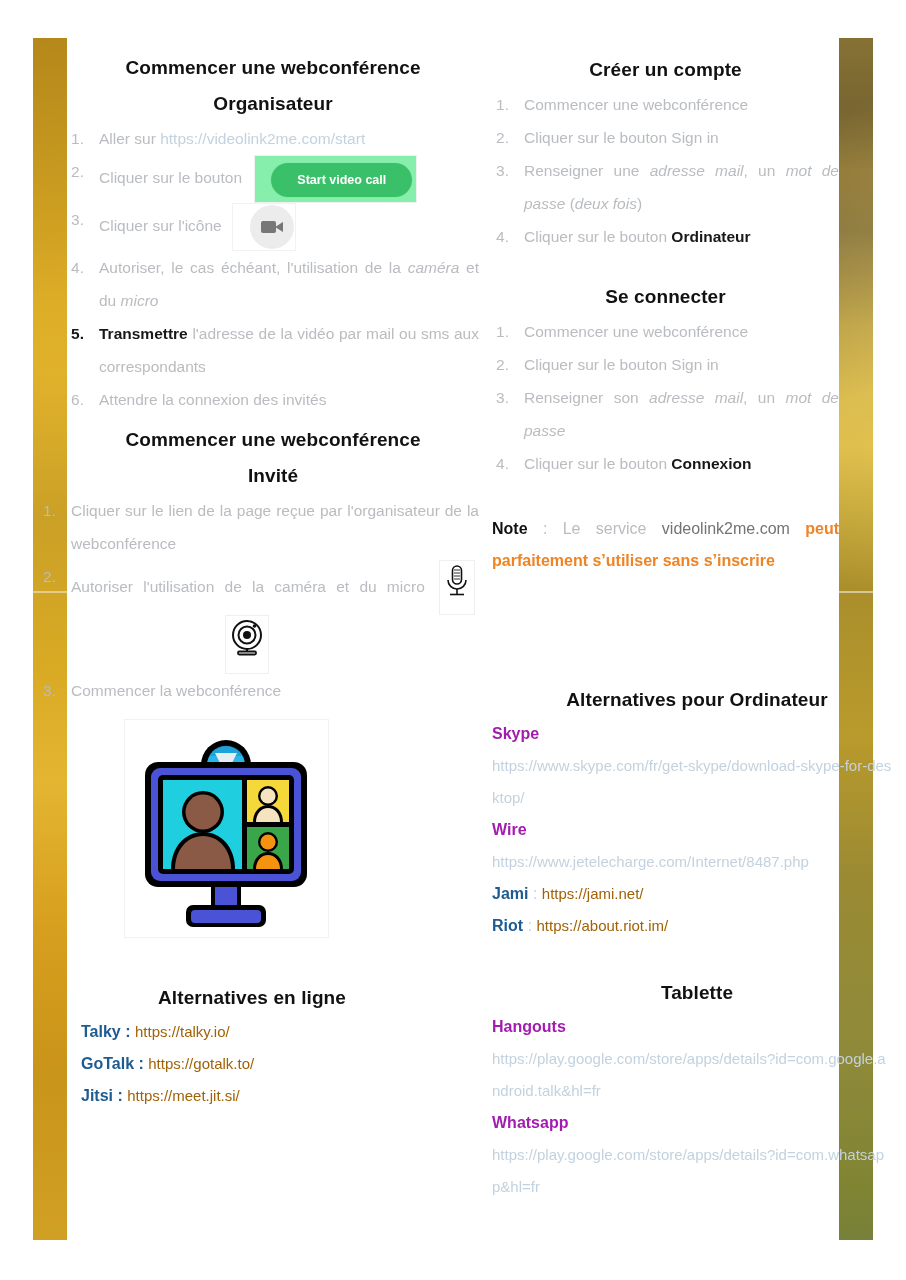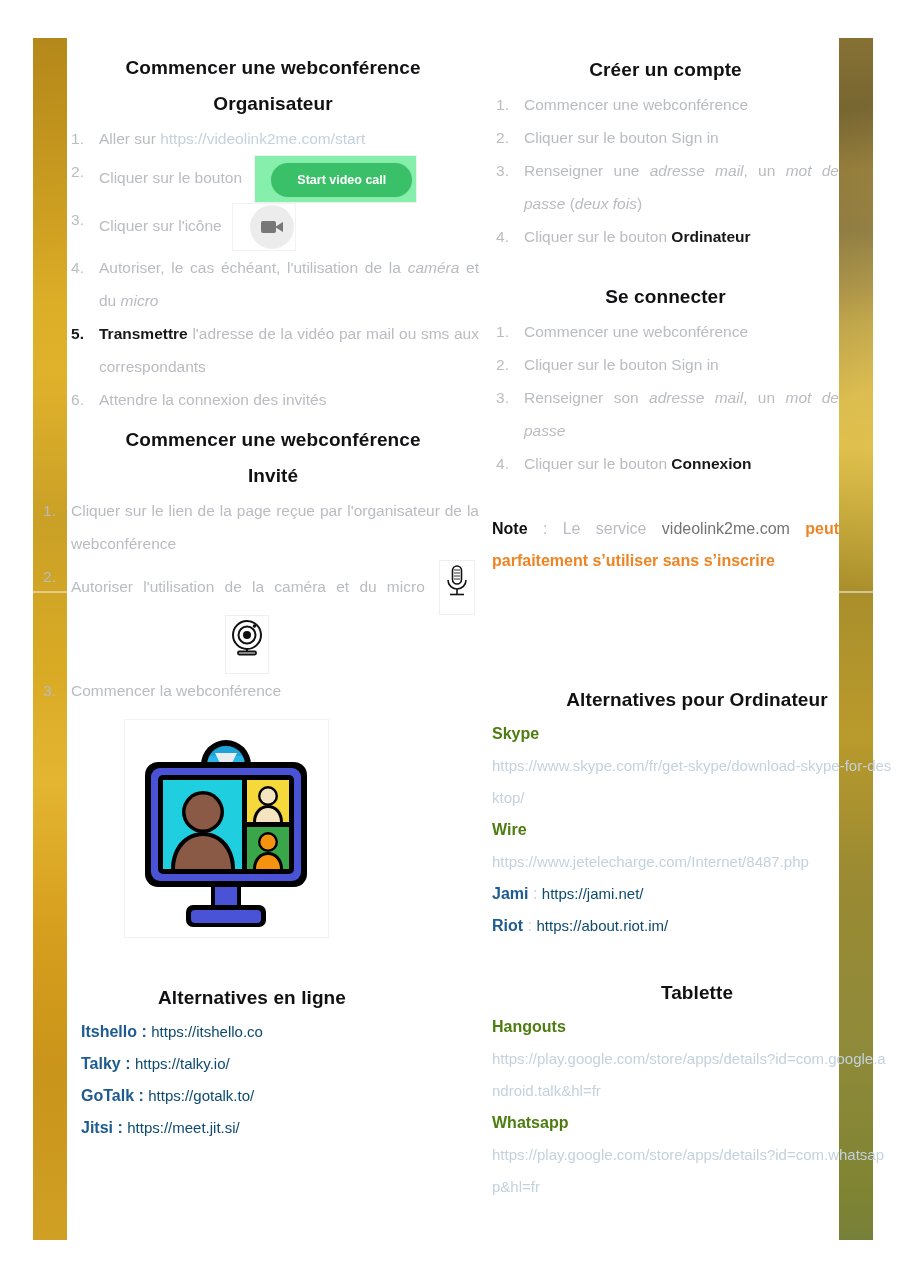--- a/index.html
+++ b/index.html
@@ -154,33 +154,33 @@
 
   .icon-box{
     display:inline-block;vertical-align:middle;
     border:1px solid #efefef;background:#fff;
     padding:2px;margin:0 4px;
   }
 
   
   .linkblock{margin:0;padding:0;}
   .lb-name{
-    font-size:16px;font-weight:bold;color:#4d7c0f;
+    font-size:16px;font-weight:bold;color:#a21caf;
     line-height:32px;
   }
   .lb-url{
     font-size:15px;color:#c3d2de;line-height:32px;
     word-break:break-all;
   }
   .lb-row{
     font-size:16px;line-height:32px;
   }
   .lb-row .nm{font-weight:bold;color:#1d5b91;}
   .lb-row .sep{color:#c3d2de;}
-  .lb-row .u{color:#0c4a6e;font-weight:normal;font-size:15px;}
+  .lb-row .u{color:#a16207;font-weight:normal;font-size:15px;}
 
   .note{
     font-size:16px;line-height:32px;color:#b9bcc0;
     text-align:justify;text-justify:inter-word;
   }
   .note .orange{color:#ef8424;font-weight:bold;}
   .note .note-lbl{color:#111113;font-weight:bold;}
   .note .svc-url{color:#737373;}
 
   
@@ -321,23 +321,20 @@
           <rect x="90" y="167" width="22" height="18" fill="#4a53d6"></rect>
           <rect x="61" y="185" width="80" height="22" rx="7" fill="#000"></rect>
           <rect x="66" y="190" width="70" height="13" rx="4" fill="#4a53d6"></rect>
         </svg>
       </div>
 
       <div style="position:absolute;left:0;top:980px;width:370px;">
         <h2 class="head">Alternatives en ligne</h2>
         <div class="linkblock" style="margin-left:14px;">
           <div class="lb-row">
-            <span class="nm">Itshello</span><span class="nm"> : </span><a class="u" href="#" style="text-decoration:none">https://itshello.co</a>
-          </div>
-          <div class="lb-row">
             <span class="nm">Talky</span><span class="nm"> : </span><a class="u" href="#" style="text-decoration:none">https://talky.io/</a>
           </div>
           <div class="lb-row">
             <span class="nm">GoTalk</span><span class="nm"> : </span><a class="u" href="#" style="text-decoration:none">https://gotalk.to/</a>
           </div>
           <div class="lb-row">
             <span class="nm">Jitsi</span><span class="nm"> : </span><a class="u" href="#" style="text-decoration:none">https://meet.jit.si/</a>
           </div>
         </div>
       </div>

